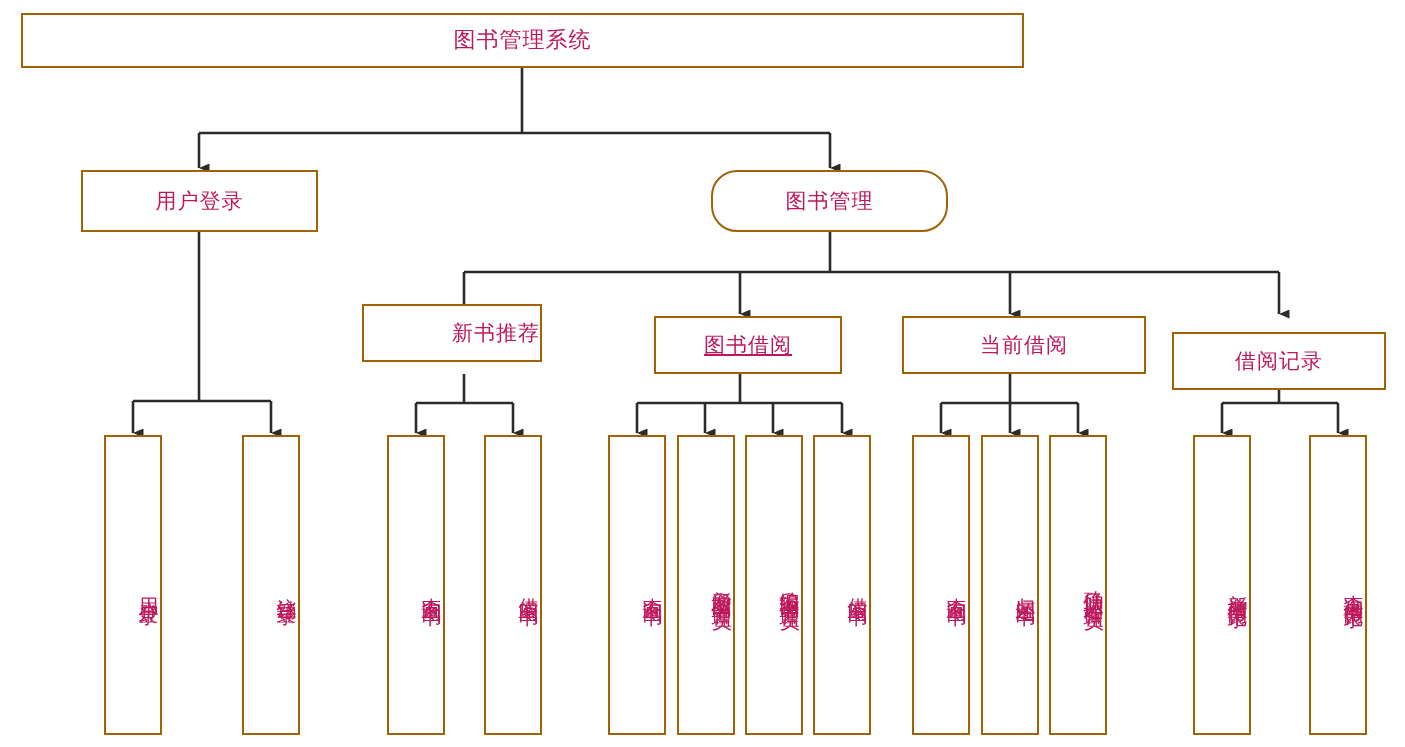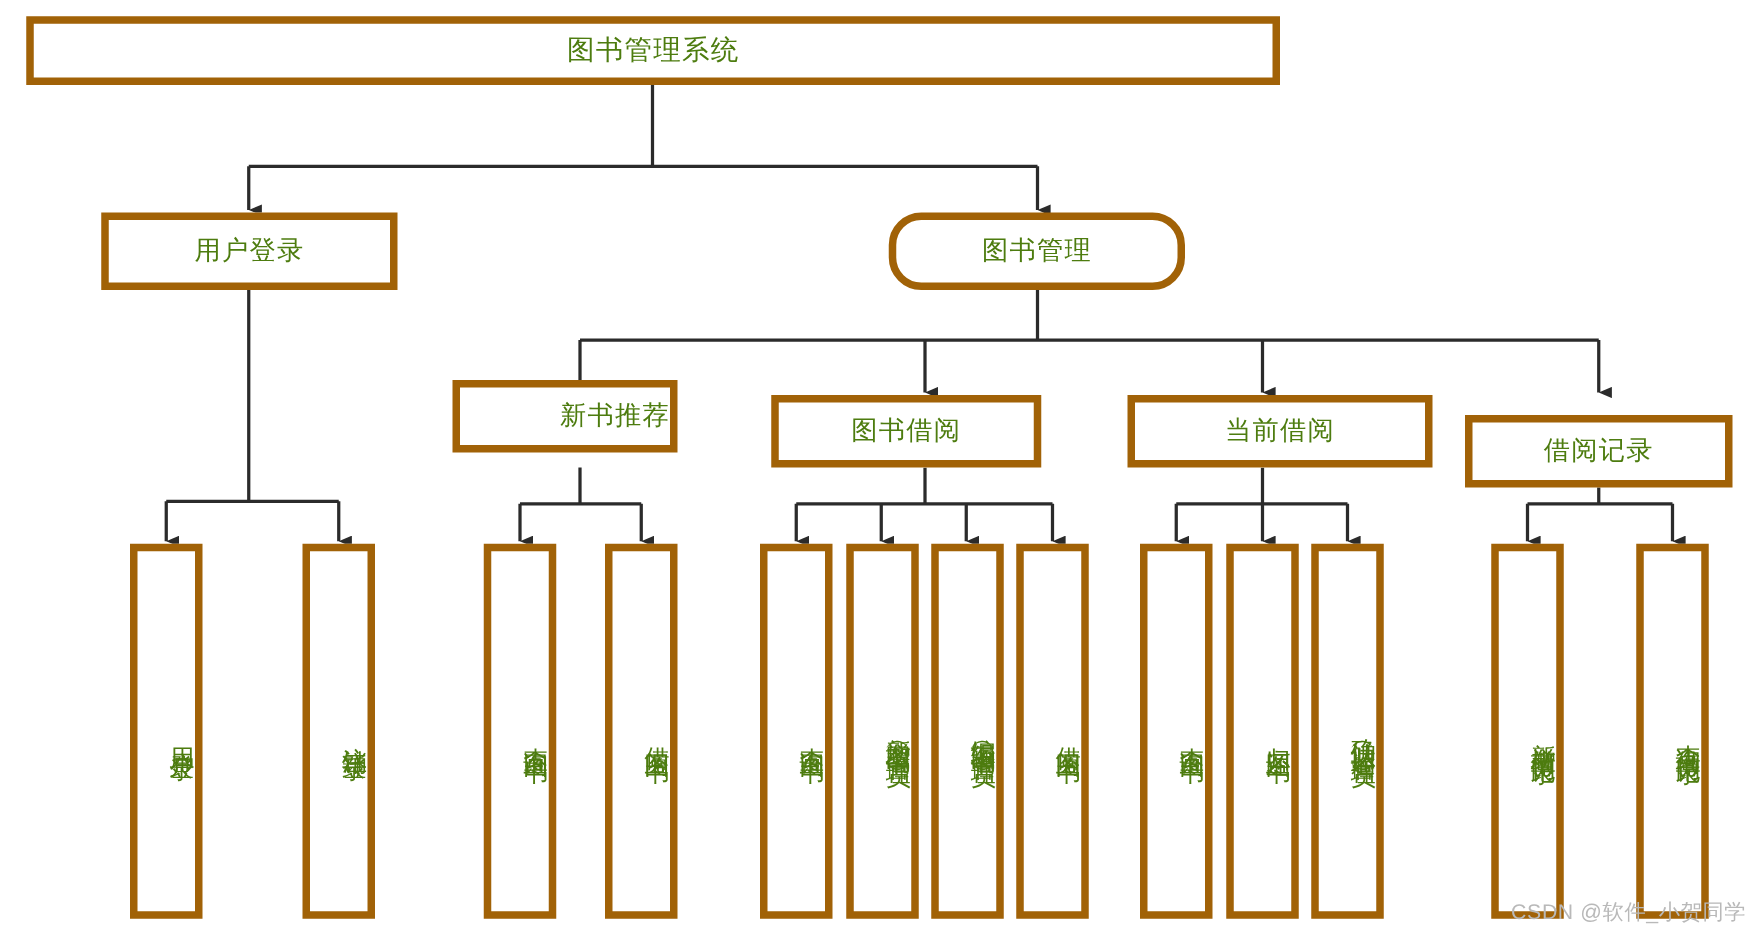--- a/index.html
+++ b/index.html
@@ -13,26 +13,26 @@
   #diagram-root {
     position: relative;
     width: 1405px;
     height: 747px;
     background: #ffffff;
     overflow: hidden;
   }
   .node-box {
     position: absolute;
     box-sizing: border-box;
-    border: 6px solid #a16207;
+    border: 2px solid #a16207;
     background: #ffffff;
     display: flex;
     align-items: center;
     justify-content: center;
-    color: #4d7c0f;
+    color: #be185d;
   }
   .node-box.horiz {
     font-size: 21px;
     letter-spacing: 1px;
     line-height: 1.2;
   }
   .node-box.root {
     font-size: 22px;
   }
   .node-box.vert {
@@ -129,21 +129,21 @@
   <div class="node-box horiz" style="left:81px; top:170px; width:237px; height:62px;">
     <span class="node-label">用户登录</span>
   </div>
   <div class="node-box horiz" style="left:711px; top:170px; width:237px; height:62px;border-radius:26px;">
     <span class="node-label">图书管理</span>
   </div>
 
   <div class="node-box horiz" style="left:362px; top:304px; width:180px; height:58px;justify-content:flex-end;">
     <span class="node-label">新书推荐</span>
   </div>
-  <div class="node-box horiz" style="left:617px; top:316px; width:216px; height:58px;">
+  <div class="node-box horiz" style="left:654px; top:316px; width:188px; height:58px;text-decoration:underline;">
     <span class="node-label">图书借阅</span>
   </div>
   <div class="node-box horiz" style="left:902px; top:316px; width:244px; height:58px;">
     <span class="node-label">当前借阅</span>
   </div>
   <div class="node-box horiz" style="left:1172px; top:332px; width:214px; height:58px;">
     <span class="node-label">借阅记录</span>
   </div>
 
   <div class="node-box vert" style="left:104px; top:435px; width:58px; height:300px;">
@@ -183,15 +183,14 @@
     <span class="node-label">确认归还（管理员）</span>
   </div>
 
   <div class="node-box vert" style="left:1193px; top:435px; width:58px; height:300px;">
     <span class="node-label">新增借阅记录</span>
   </div>
   <div class="node-box vert" style="left:1309px; top:435px; width:58px; height:300px;">
     <span class="node-label">查询借阅记录</span>
   </div>
 
-  <div id="watermark">CSDN @软件_小贺同学</div>
 
 </div>
 
 </body></html>

